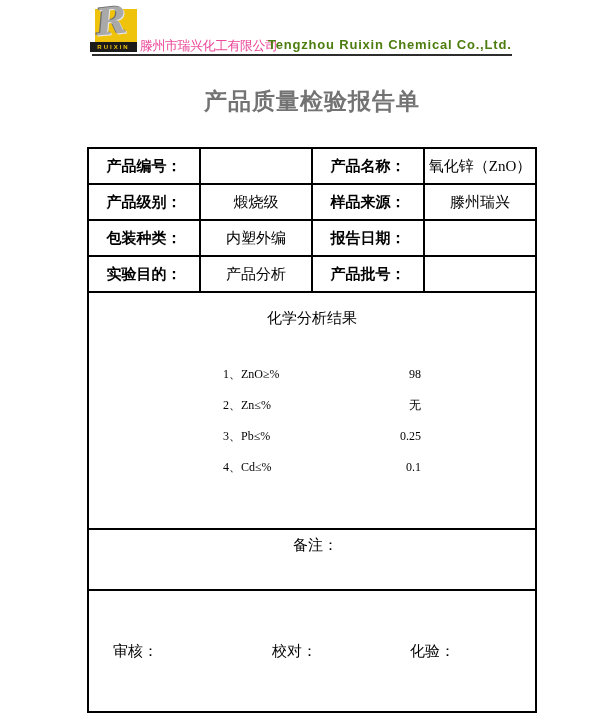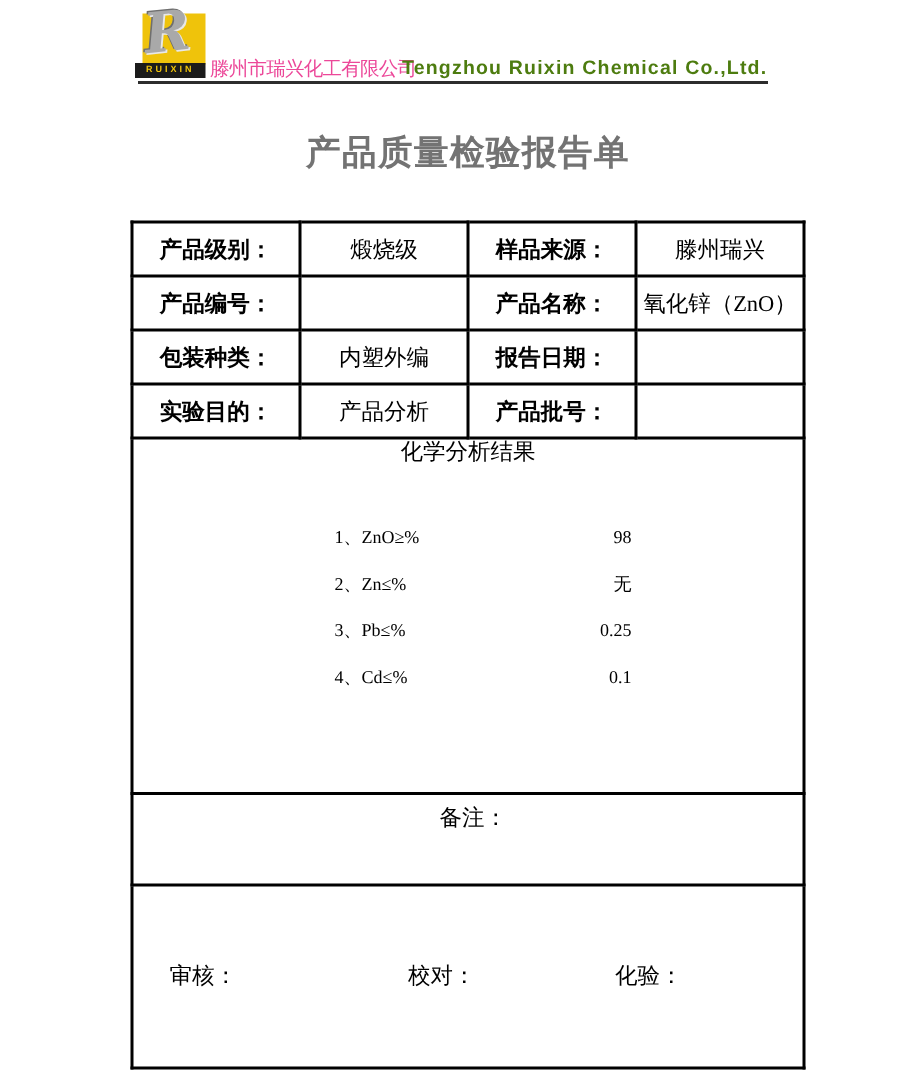--- a/index.html
+++ b/index.html
@@ -82,20 +82,21 @@
   td.cell-label {
     font-family:"Liberation Sans", sans-serif;
     font-weight:bold;
   }
   td.cell-value { font-family:"Liberation Serif", serif; }
 
   .analysis-cell {
     height:237px;
     vertical-align:top !important;
     text-align:left !important;
+    padding-top:16px;
   }
   .analysis-title {
     text-align:center;
     font-size:15px; line-height:18px;
     margin-bottom:38px;
   }
   .analysis-list { margin-left:134px; width:198px; }
   .analysis-item {
     display:flex; justify-content:space-between;
     font-size:12px; line-height:18px;
@@ -139,31 +140,31 @@
   <table class="report-table">
     <colgroup>
         <col>
         <col>
         <col>
         <col>
       </colgroup>
 
     <tbody>
         <tr class="info-row">
+      <td class="cell-label">产品编号：</td>
+      <td class="cell-value"></td>
+      <td class="cell-label">产品名称：</td>
+      <td class="cell-value">氧化锌（ZnO）</td>
+    </tr>
+
+    <tr class="info-row">
       <td class="cell-label">产品级别：</td>
       <td class="cell-value">煅烧级</td>
       <td class="cell-label">样品来源：</td>
       <td class="cell-value">滕州瑞兴</td>
-    </tr>
-
-    <tr class="info-row">
-      <td class="cell-label">产品编号：</td>
-      <td class="cell-value"></td>
-      <td class="cell-label">产品名称：</td>
-      <td class="cell-value">氧化锌（ZnO）</td>
     </tr>
 
     <tr class="info-row">
       <td class="cell-label">包装种类：</td>
       <td class="cell-value">内塑外编</td>
       <td class="cell-label">报告日期：</td>
       <td class="cell-value"></td>
     </tr>
 
     <tr class="info-row">

